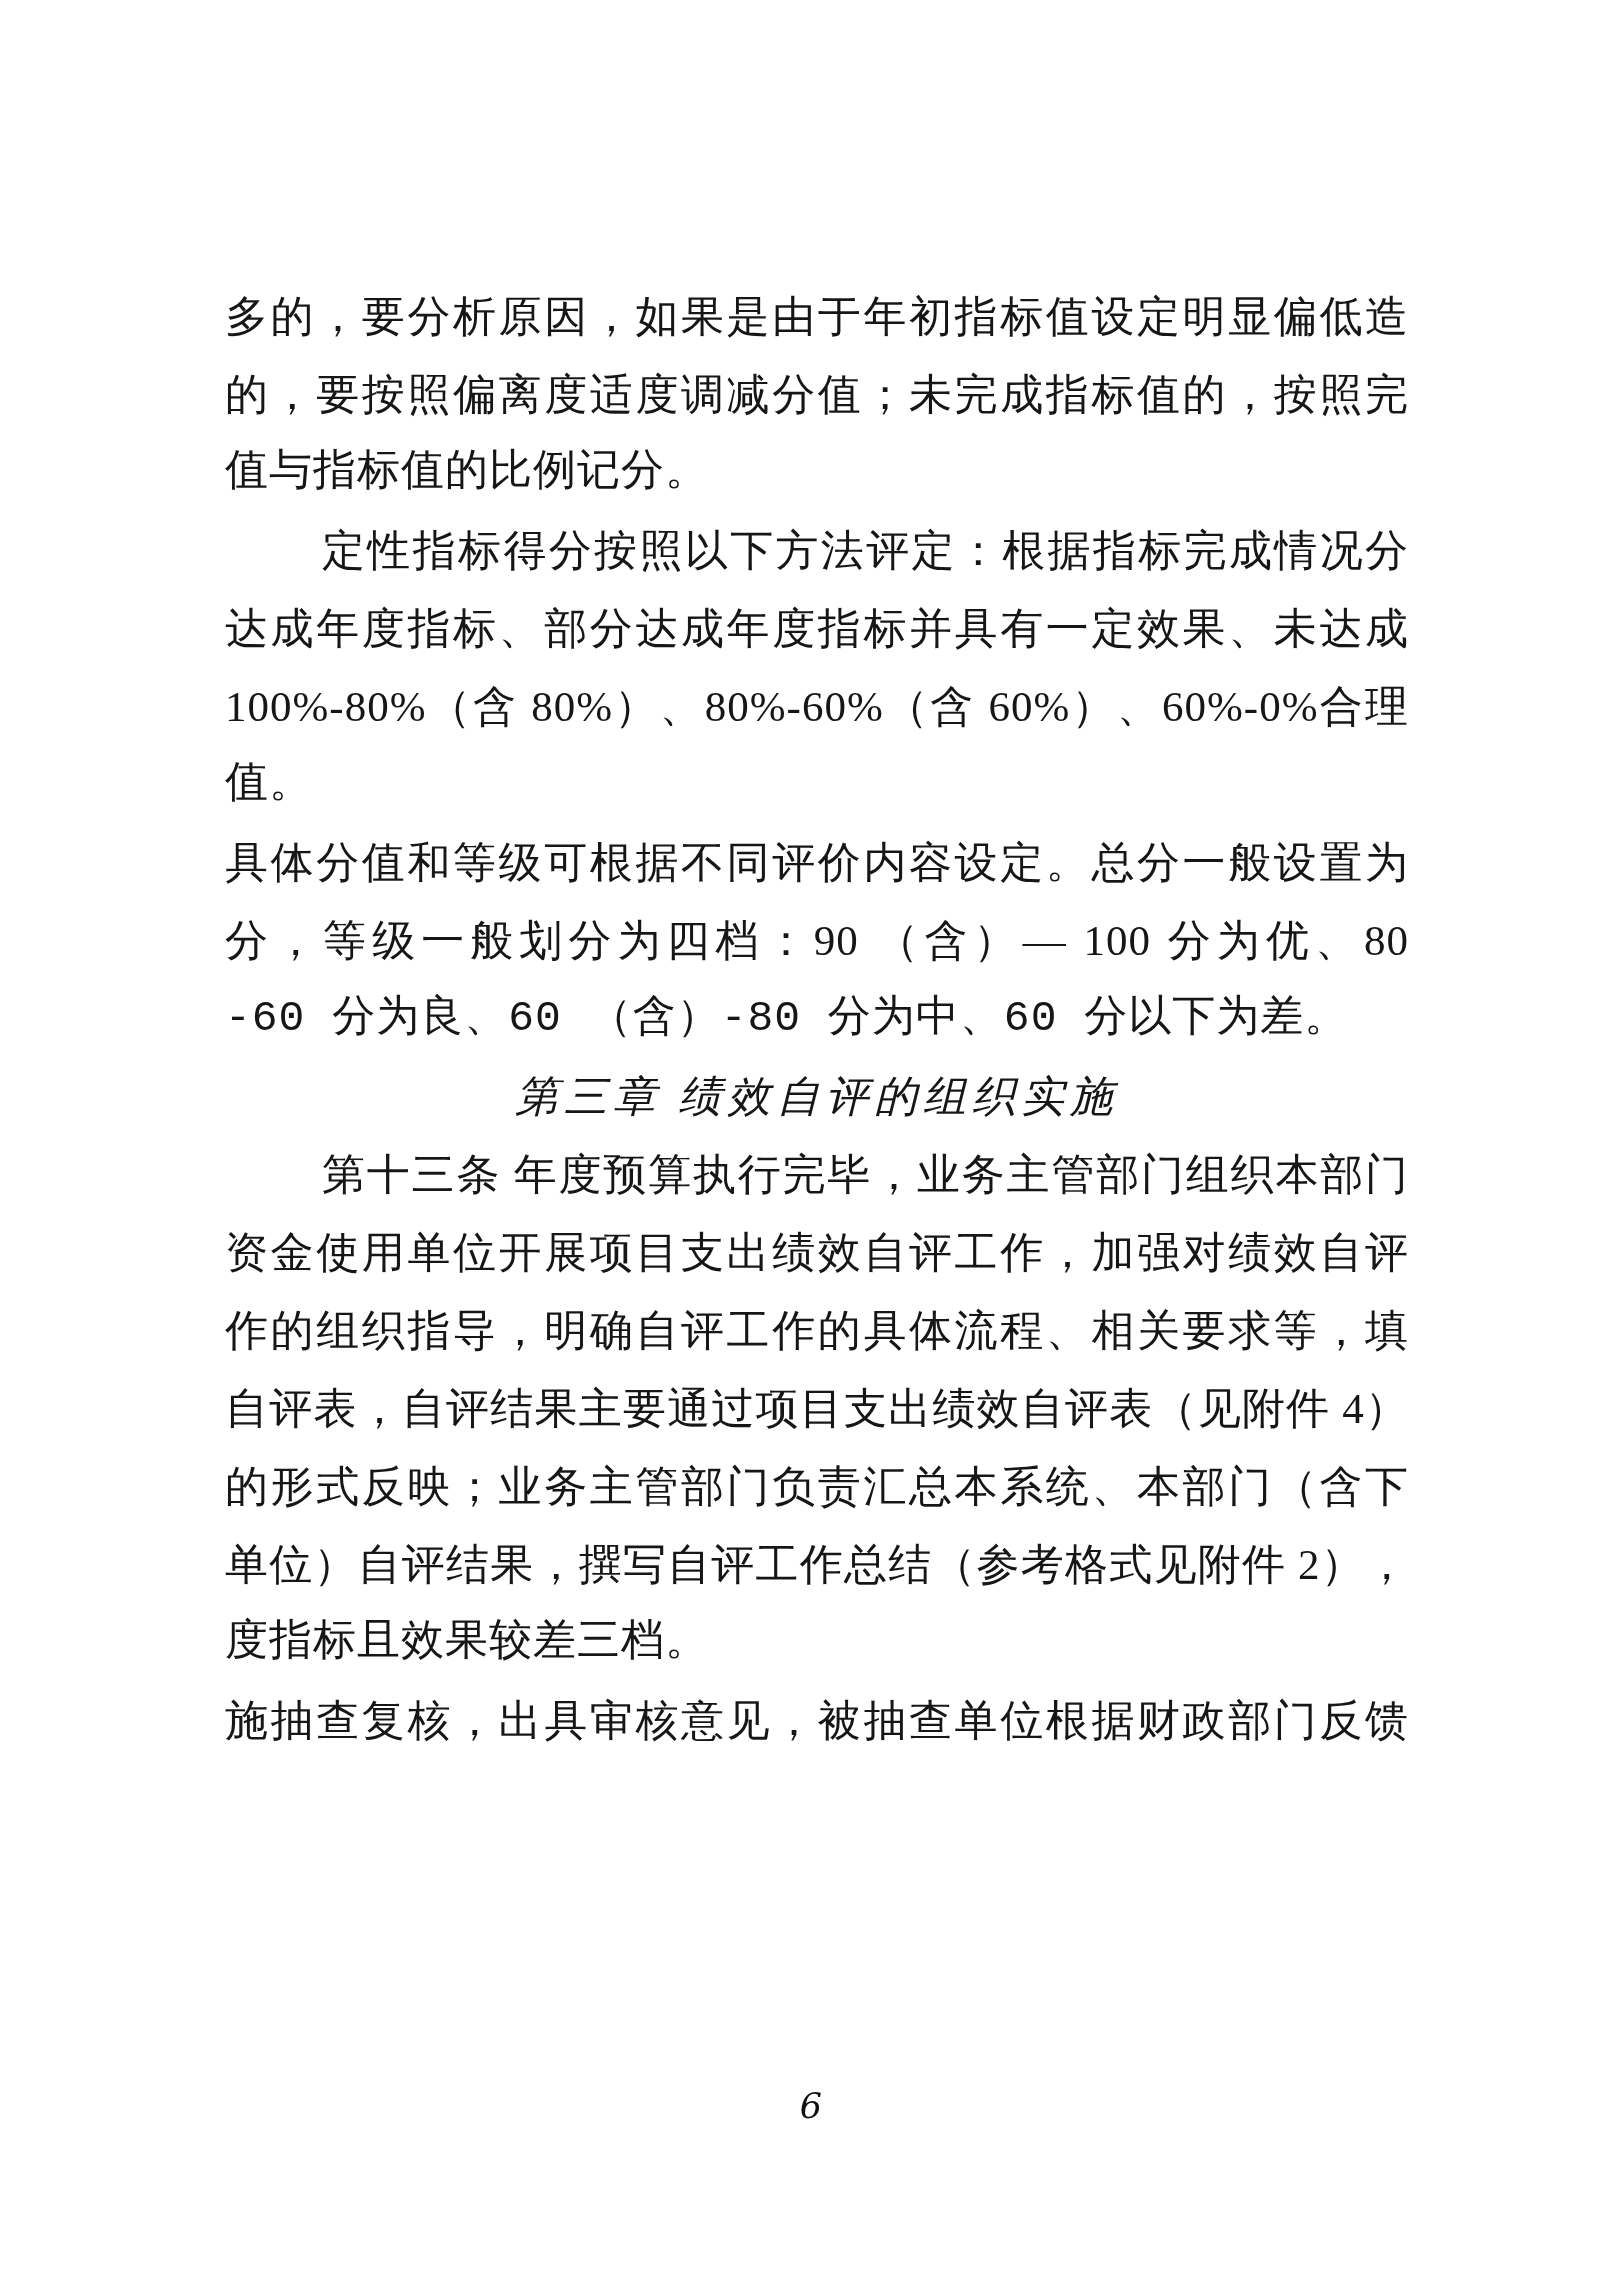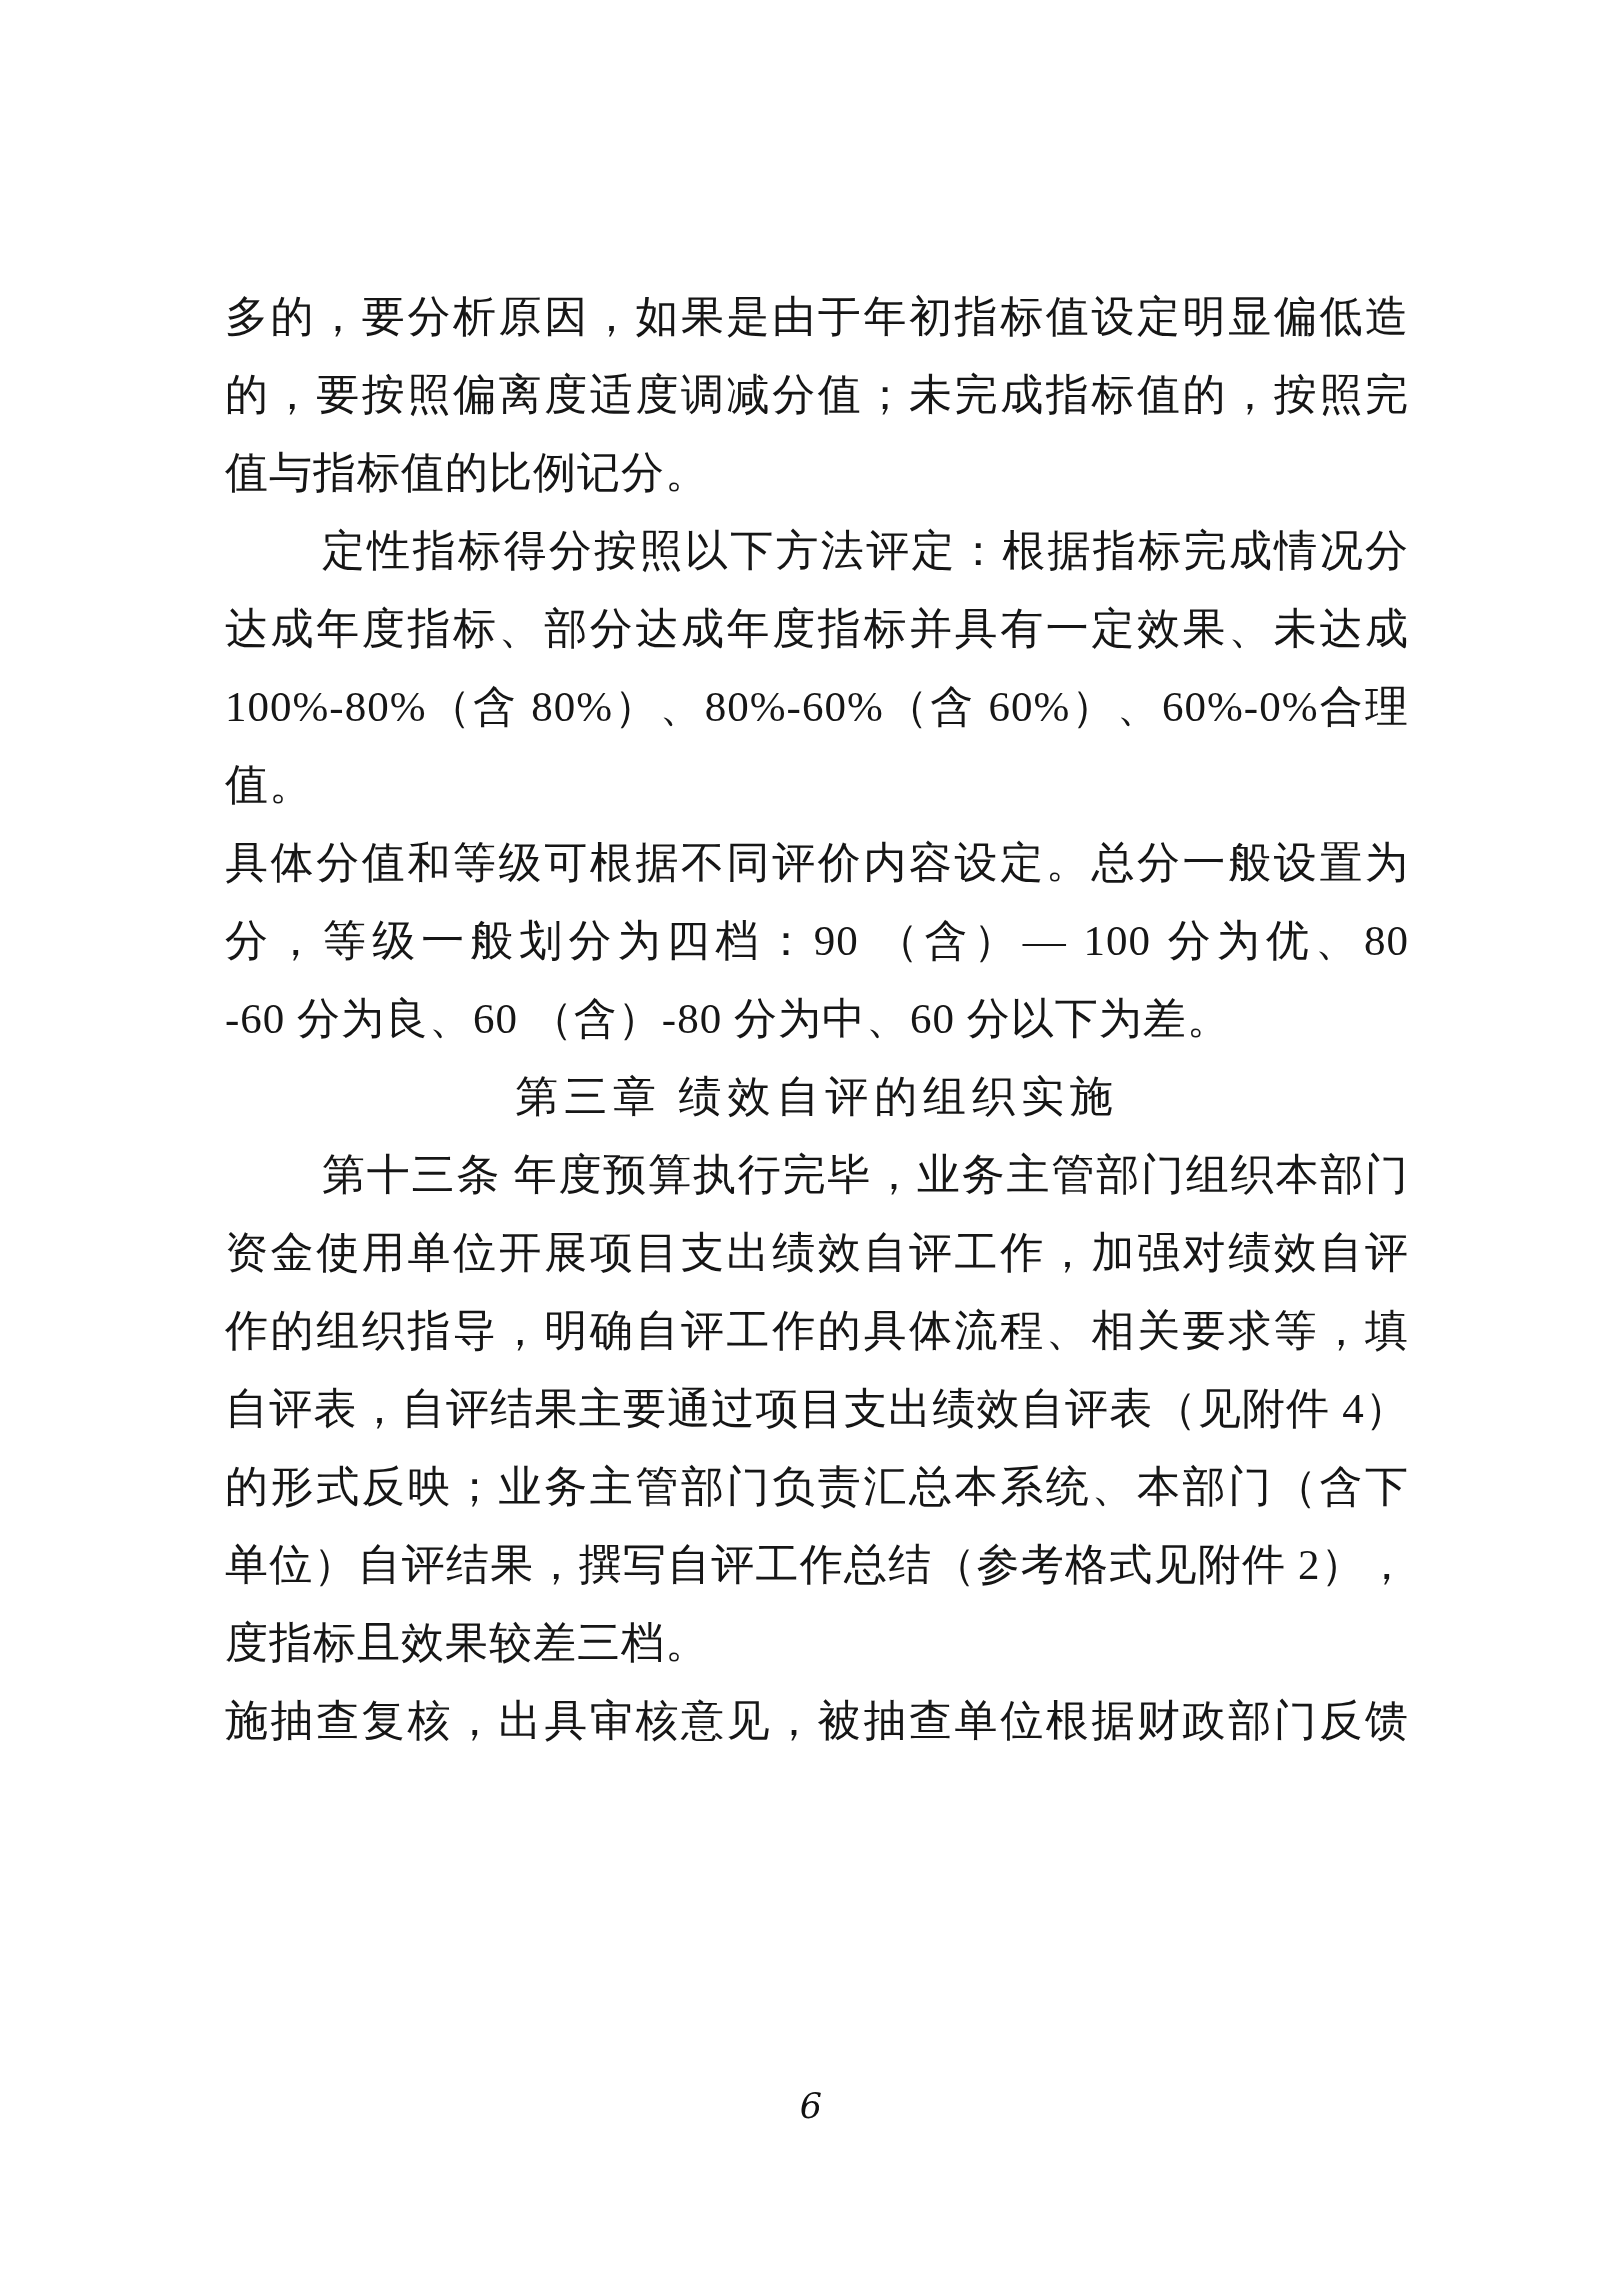--- a/index.html
+++ b/index.html
@@ -29,28 +29,30 @@
     font-size: 43px;
     letter-spacing: 1px;
     white-space: normal;
     overflow: hidden;
     text-align: justify;
     text-align-last: justify;
   }
   .line.end {
     text-align: center;
     text-align-last: left;
+    font-family: Liberation Mono, monospace;
   }
   .line.indent {
     text-indent: 97px;
   }
   .line.center {
     text-align: right;
     text-align-last: center;
     letter-spacing: 5.9px;
+    font-style: italic;
   }
   .page-number {
     position: absolute;
     top: 2086px;
     left: 0;
     width: 100%;
     text-align: center;
     font-size: 35px;
     font-style: italic;
     font-family: "DejaVu Serif", serif;

